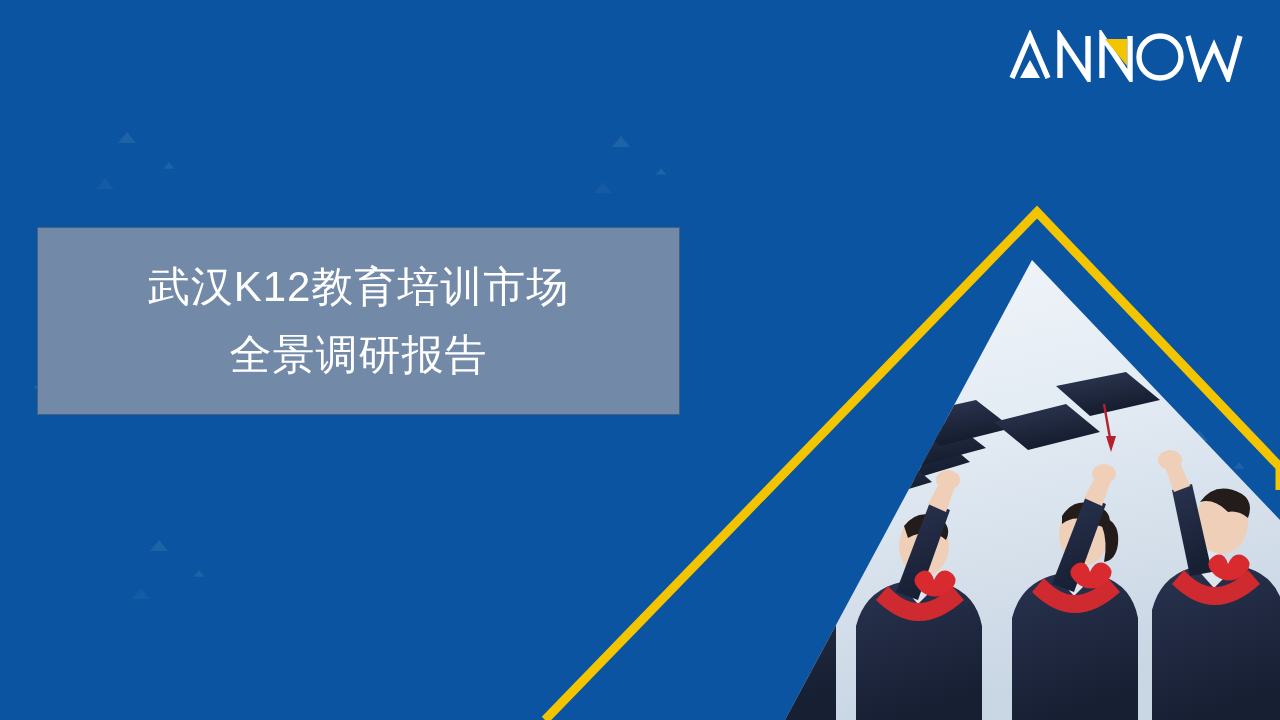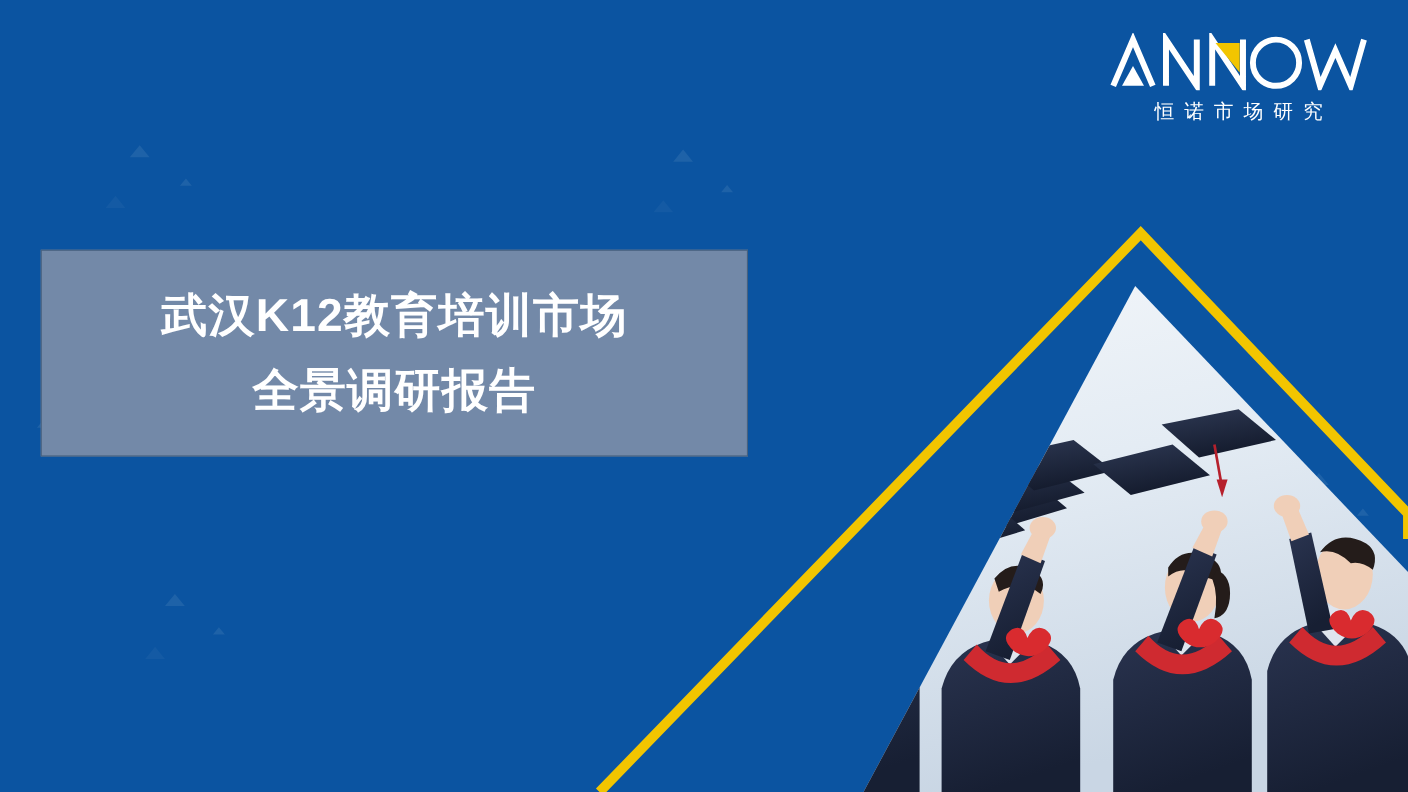--- a/index.html
+++ b/index.html
@@ -56,21 +56,21 @@
     border: 1px solid #46617f;
     box-sizing: border-box;
     display: flex;
     flex-direction: column;
     align-items: center;
     justify-content: center;
   }
   .title-line {
     color: #ffffff;
     font-size: 42px;
-    font-weight: 700;
+    font-weight: 400;
     line-height: 1.0;
     letter-spacing: 1px;
     white-space: nowrap;
   }
   .title-line.l1 { margin-bottom: 26px; }
 
   
   .date-line {
     position: absolute;
     left: 205px;
@@ -239,16 +239,15 @@
           <path d="M180,6 L192,48 L206,16 L220,48 L232,6"></path>
         </g>
 
         <polygon points="22,30 32,48 12,48" fill="#ffffff"></polygon>
 
         <polygon points="97,9 119,9 119,36" fill="#f2c500"></polygon>
 
         <circle cx="152" cy="27" r="21" fill="none" stroke="#ffffff" stroke-width="5.4"></circle>
       </svg>
     </div>
-    <div class="logo-sub">恒诺市场研究</div>
   </div>
 
 </div>
 
 </body></html>

